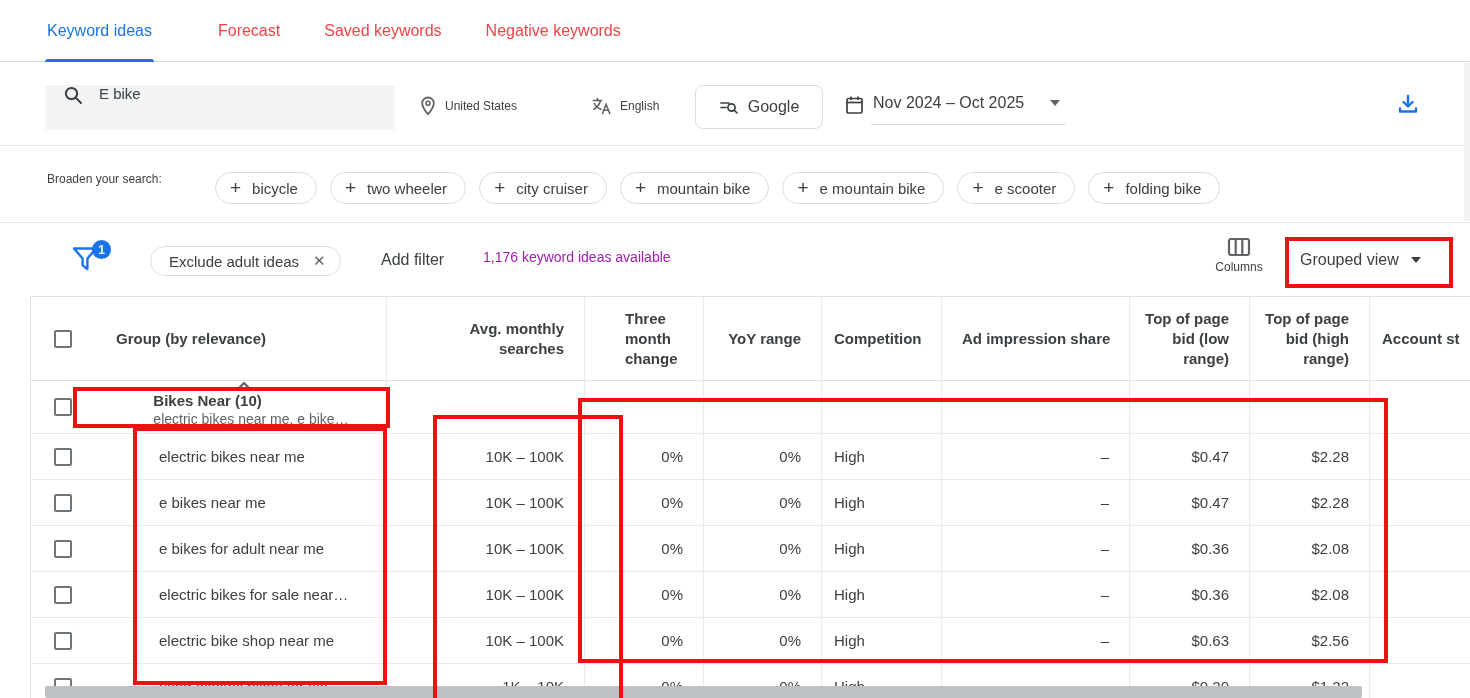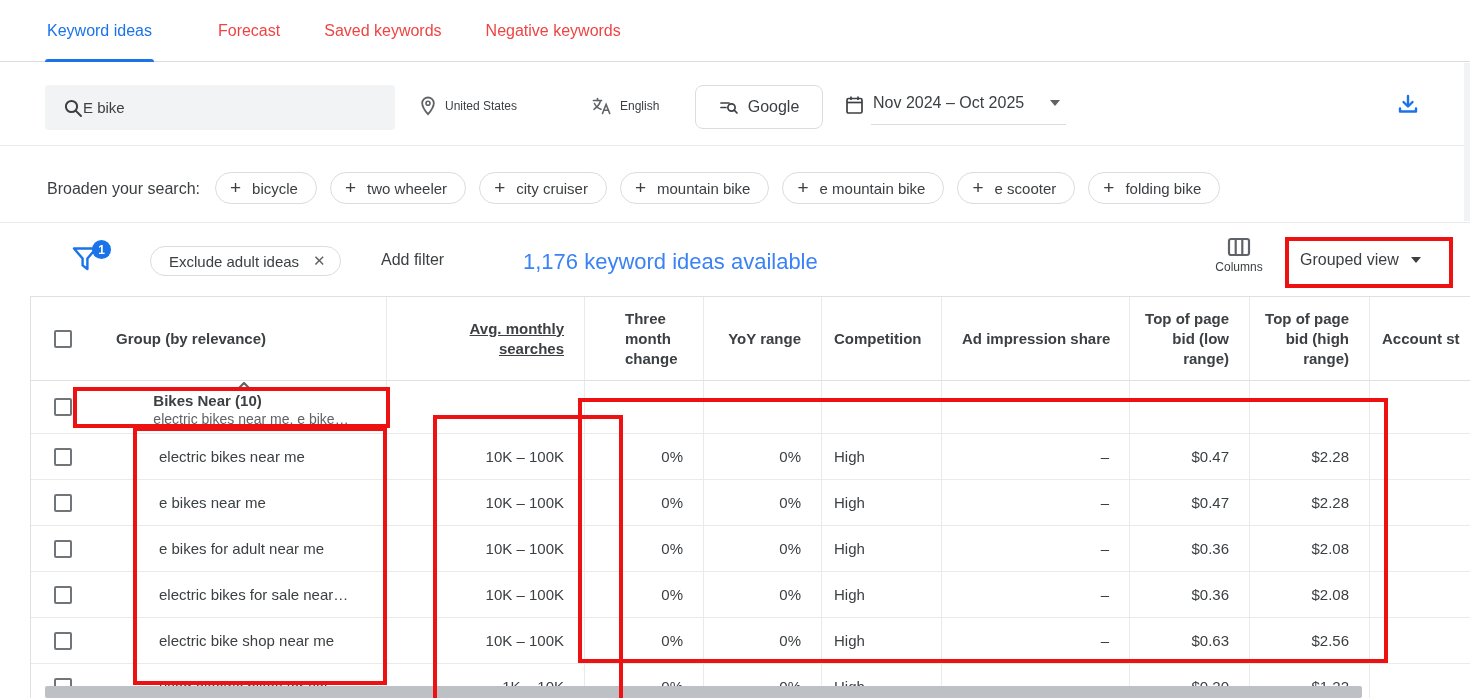--- a/index.html
+++ b/index.html
@@ -16,52 +16,52 @@
   .tab { font-size:16px; font-weight:500; color:#ef4444; padding:0 2px; height:62px;
          display:flex; align-items:center; position:relative; cursor:pointer; }
   .tab.active { color:#1a73e8; }
   .tab.active .underline { position:absolute; left:0; right:0; bottom:0; height:3px;
          background:#1a73e8; border-radius:3px 3px 0 0; }
   .tab1{ margin-left:45px;text-align:center; } .tab2{ margin-left:62px; } .tab3{ margin-left:40px; } .tab4{ margin-left:40px; }
 
   
   .row-divider { position:absolute; left:0; width:1470px; height:1px; background:#e8eaed; }
   .searchbox { position:absolute; left:45px; top:85px; width:350px; height:45px;
-               background:#f1f3f4; border-radius:4px; display:flex; align-items:center;
-               padding-left:18px; }
+               background:#f1f3f4; border-radius:4px; display:flex; align-items:flex-start;
+               padding-left:18px; gap:16px; }
   .searchbox span { font-size:15px; color:#3c4043; }
   .ctrl { position:absolute; display:flex; align-items:center; gap:8px;
           font-size:12px; color:#3c4043; }
   .networkbox { position:absolute; left:695px; top:85px; width:128px; height:44px;
                 border:1px solid #dadce0; border-radius:8px; display:flex;
                 align-items:center; justify-content:center; gap:9px; font-size:16px; cursor:pointer; }
   .dategroup { position:absolute; left:845px; top:94px; display:flex; align-items:flex-start; gap:7px; }
   .dateinner { display:flex; align-items:center; gap:26px; border-bottom:1px solid #dadce0;
                padding:0 6px 12px 2px; font-size:16px; }
   .caret { width:0; height:0; border-left:5px solid transparent; border-right:5px solid transparent;
            border-top:6px solid #5f6368; display:inline-block; }
 
   
-  .broaden-label { position:absolute; left:47px; top:180px; font-size:16px; color:#3c4043; }
+  .broaden-label { position:absolute; left:47px; top:172px; font-size:12px; color:#3c4043; }
   .chips { position:absolute; left:215px; top:172px; display:flex; gap:13px; }
   .chip { height:32px; border:1px solid #dadce0; border-radius:16px; display:flex;
           align-items:center; padding:0 18px 0 14px; gap:11px; cursor:pointer; background:#fff; }
   .chip .plus { font-size:19px; color:#3c4043; line-height:1; margin-top:-2px; }
   .chip .clabel { font-size:15px; font-weight:500; color:#3c4043; white-space:nowrap; }
 
   
   .badge { position:absolute; left:92px; top:240px; width:19px; height:19px; border-radius:50%;
            background:#1a73e8; color:#fff; font-size:12px; font-weight:bold;
            display:flex; align-items:center; justify-content:center; z-index:2; }
   .xchip { position:absolute; left:150px; top:246px; height:30px; border:1px solid #dadce0;
            border-radius:15px; display:flex; align-items:center; gap:14px; padding:0 14px 0 18px;
            font-size:15px; color:#3c4043; cursor:pointer; background:#fff; }
   .xchip .x { color:#5f6368; font-size:15px; }
   .addfilter { position:absolute; left:381px; top:251px; font-size:16px; color:#3c4043; cursor:pointer; }
-  .ideascount { position:absolute; left:483px; top:249px; font-size:22px; color:#3b82f6;margin-left:40px; }
+  .ideascount { position:absolute; left:483px; top:249px; font-size:14px; color:#a21caf; }
   .columnsctl { position:absolute; left:1209px; top:237px; width:60px; text-align:center; cursor:pointer; }
   .columnsctl .lbl { font-size:12px; color:#3c4043; margin-top:3px; }
   .groupedview { position:absolute; left:1300px; top:251px; display:flex; align-items:center;
                  gap:12px; font-size:16px; color:#3c4043; cursor:pointer; }
   .groupedview .caret { border-top-color:#3c4043; }
 
   
   .table { position:absolute; left:30px; top:296px; width:1440px; height:402px;
            border-top:1px solid #e0e0e0; border-left:1px solid #e0e0e0; overflow:hidden; }
   .trow { display:grid; grid-template-columns:85px 270px 198px 119px 118px 120px 188px 120px 120px 1fr; }
@@ -254,21 +254,21 @@
 <div class="table">
 
   <div class="trow thead">
     <div class="cell checkcell">
         <span class="checkbox"></span>
       </div>
     <div class="cell">
         <span class="hwrap">Group (by relevance)</span>
       </div>
     <div class="cell vline r">
-        <span class="hwrap" style="max-width:100px; text-decoration:underline;">Avg. monthly searches</span>
+        <span class="hwrap" style="max-width:100px; ">Avg. monthly searches</span>
       </div>
     <div class="cell vline r">
         <span class="hwrap" style="max-width:58px; text-align:left;">Three month change</span>
       </div>
     <div class="cell vline r">
         <span class="hwrap">YoY range</span>
       </div>
     <div class="cell vline l">
         <span class="hwrap">Competition</span>
       </div>

